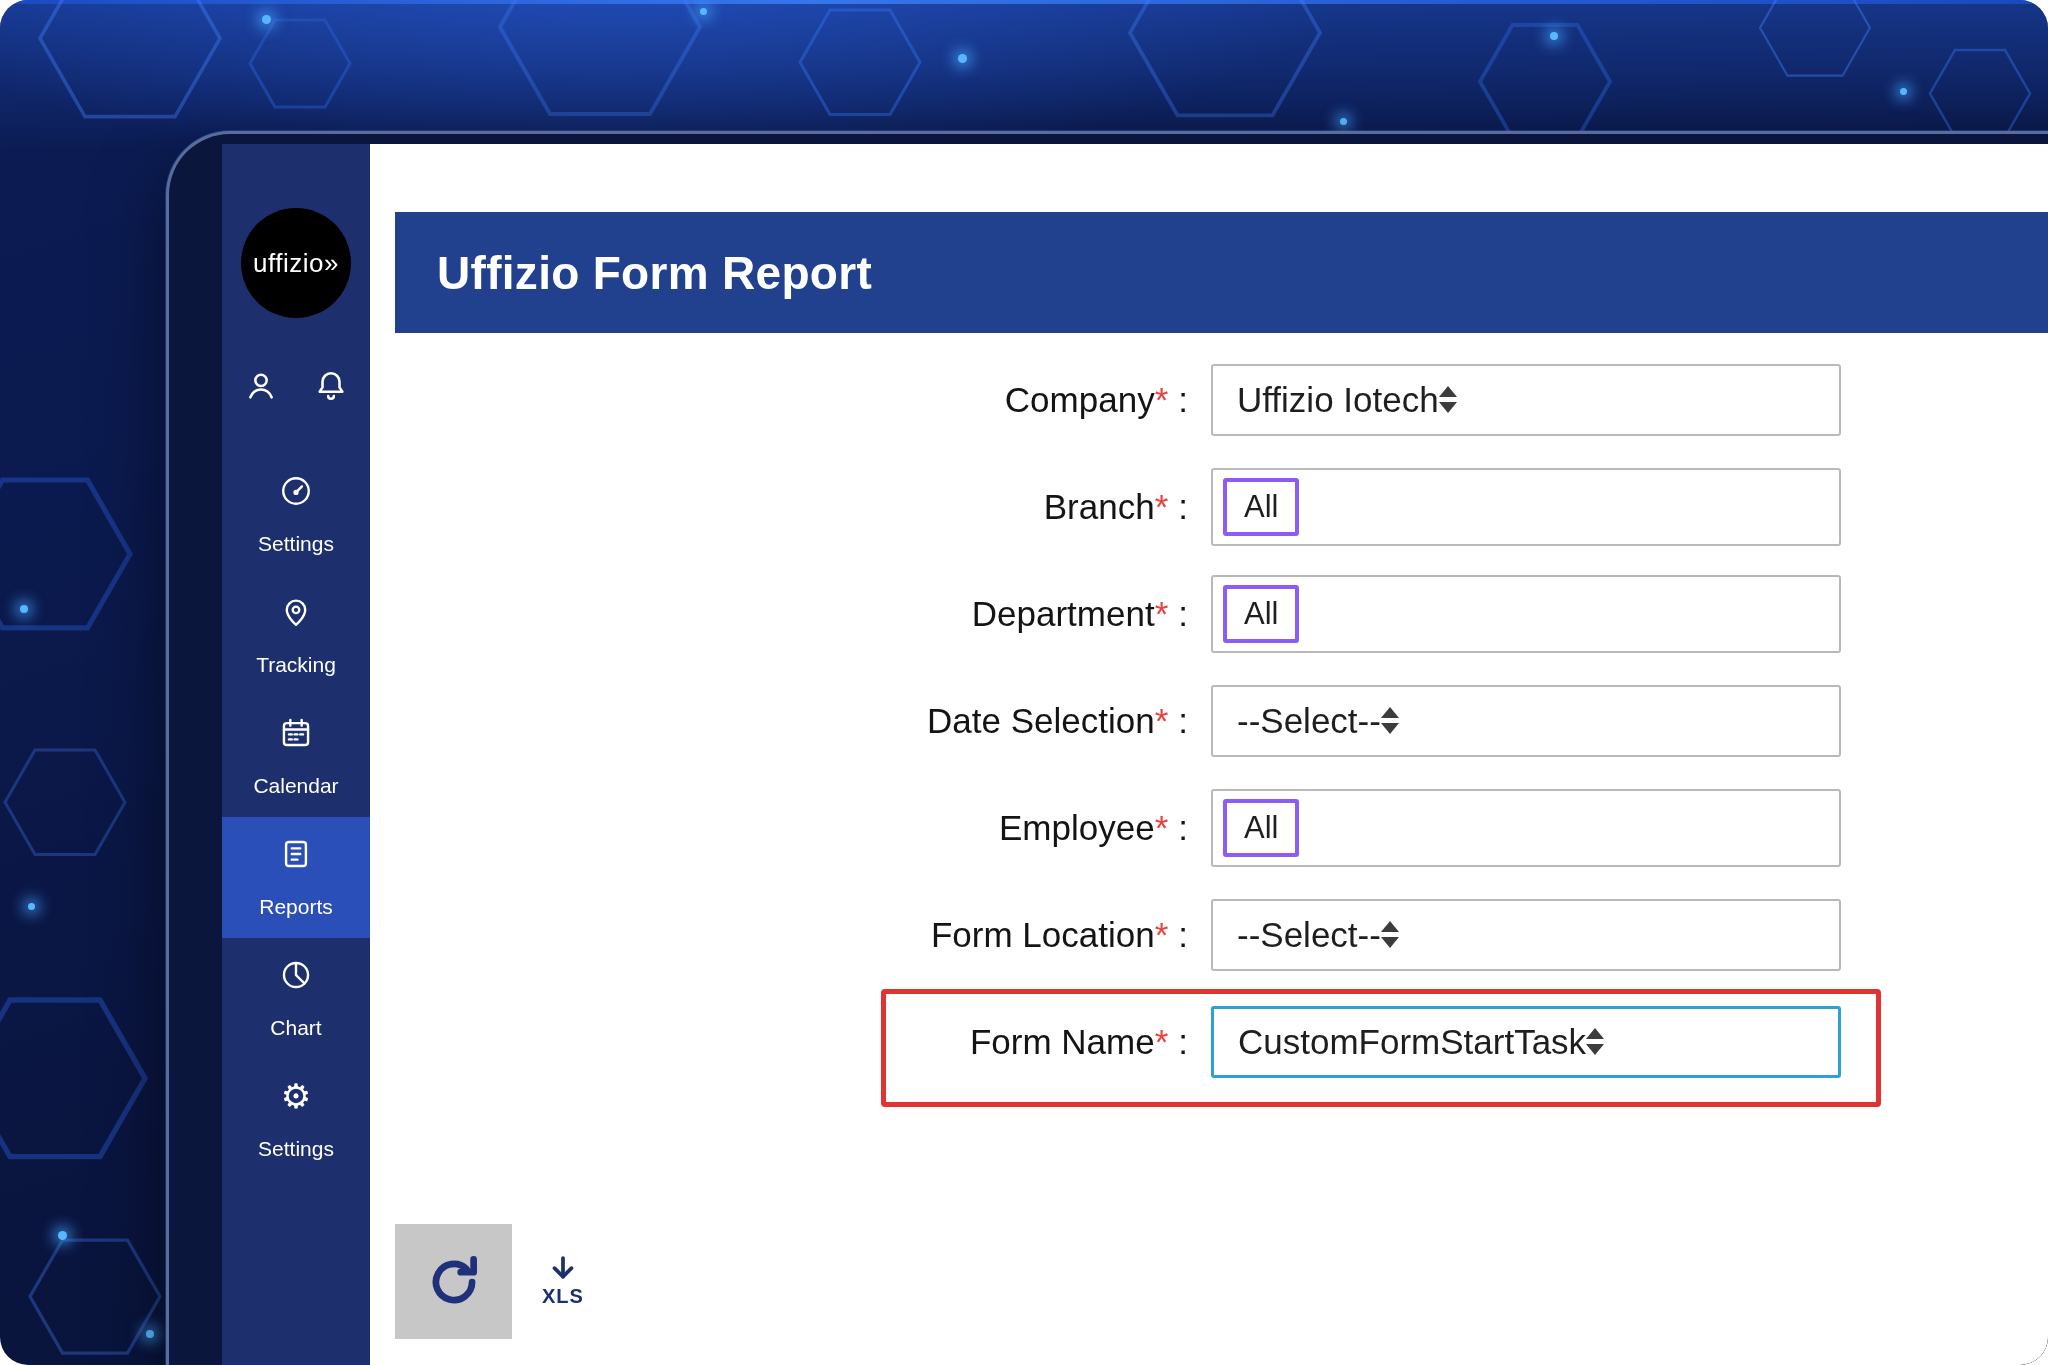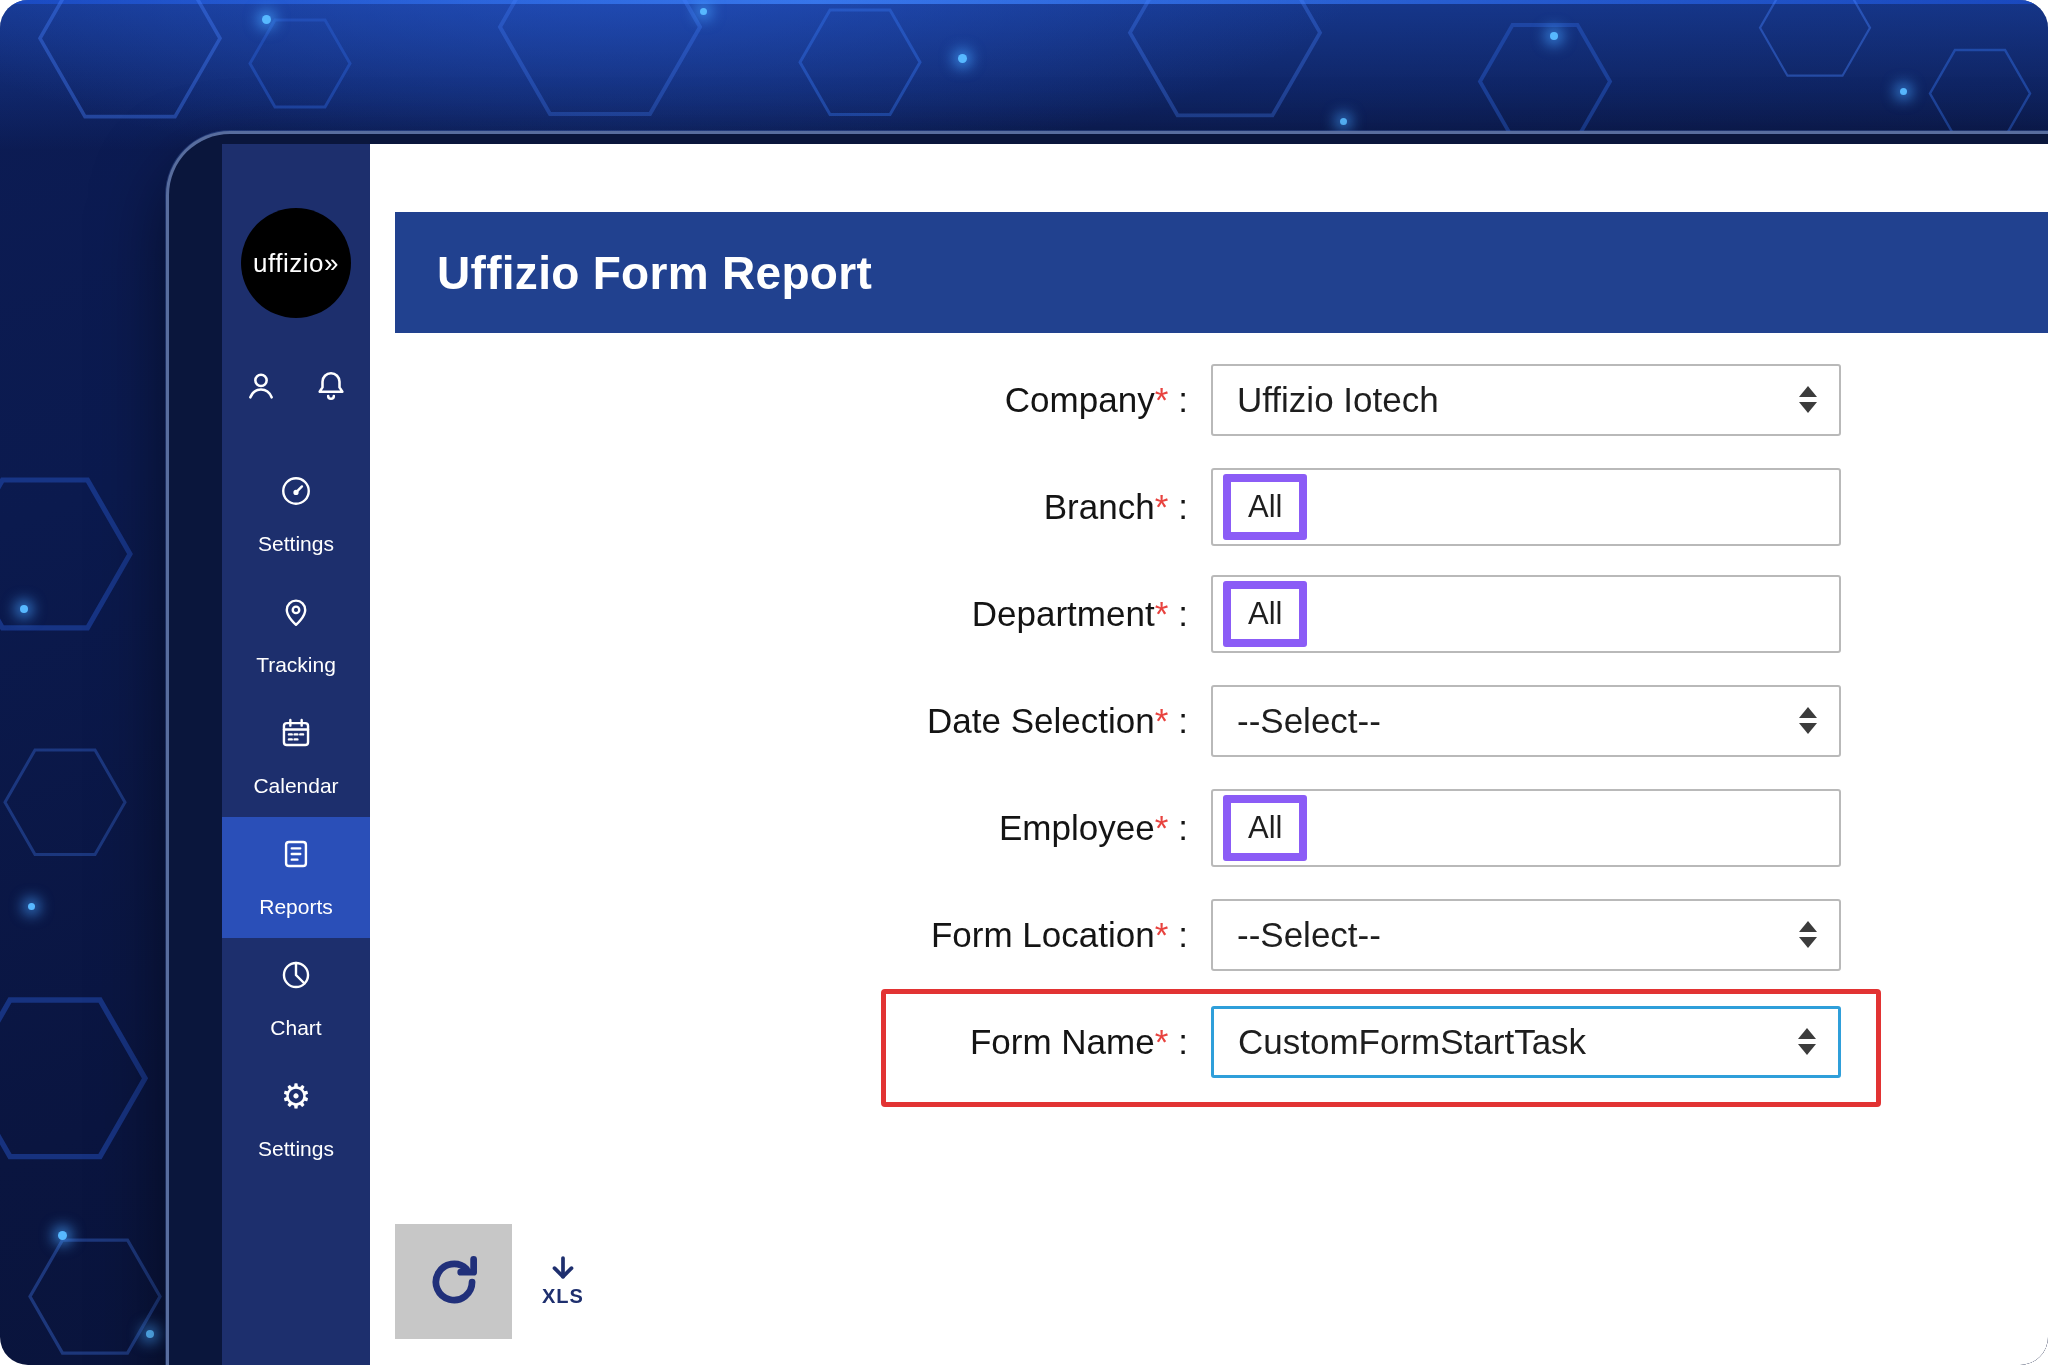--- a/index.html
+++ b/index.html
@@ -61,35 +61,35 @@
 
   .form-area { position:absolute; left:0; top:202px; width:1520px; }
   .row { height:107px; display:flex; align-items:center; }
   .label-wrap { width:818px; text-align:right; font-size:35px; color:#141414; }
   .req { color:#e8433f; }
   .suffix { margin-left:10px; }
   .control { margin-left:23px; }
 
   .select {
     width:630px; height:72px; background:#fff; border:2px solid #b9b9b9; border-radius:3px;
-    display:flex; align-items:center; justify-content:space-between;
+    display:flex; align-items:center; 
     padding:0 22px 0 24px; font-size:35px; color:#1e1e1e; cursor:pointer;
   }
   .select.focused { border:3px solid #2f9fda; }
   .arrows { display:flex; flex-direction:column; align-items:center; gap:5px; }
   .arr-up { width:0; height:0; border-left:9px solid transparent; border-right:9px solid transparent;
     border-bottom:11px solid #3c3c3c; }
   .arr-down { width:0; height:0; border-left:9px solid transparent; border-right:9px solid transparent;
     border-top:11px solid #3c3c3c; }
 
   .chips-box {
     width:630px; height:78px; background:#fff; border:2px solid #b9b9b9; border-radius:3px;
     display:flex; align-items:center; padding:0 10px; cursor:pointer;
   }
-  .chip { border:8px solid #8b5cf6; border-radius:3px; padding:7px 17px; font-size:31px; color:#1e1e1e; }
+  .chip { border:4px solid #8b5cf6; border-radius:3px; padding:7px 17px; font-size:31px; color:#1e1e1e; }
 
   .red-box {
     position:absolute; left:511px; top:845px; width:1000px; height:118px;
     border:5px solid #e23333; border-radius:4px; pointer-events:none;
   }
 
   .toolbar { position:absolute; left:25px; top:1080px; display:flex; align-items:center; gap:30px; }
   .refresh-btn { width:117px; height:115px; background:#c7c7c7; border:none; cursor:pointer;
     display:flex; align-items:center; justify-content:center; }
   .xls-btn { display:flex; flex-direction:column; align-items:center; color:#1e2f6e; cursor:pointer; }

